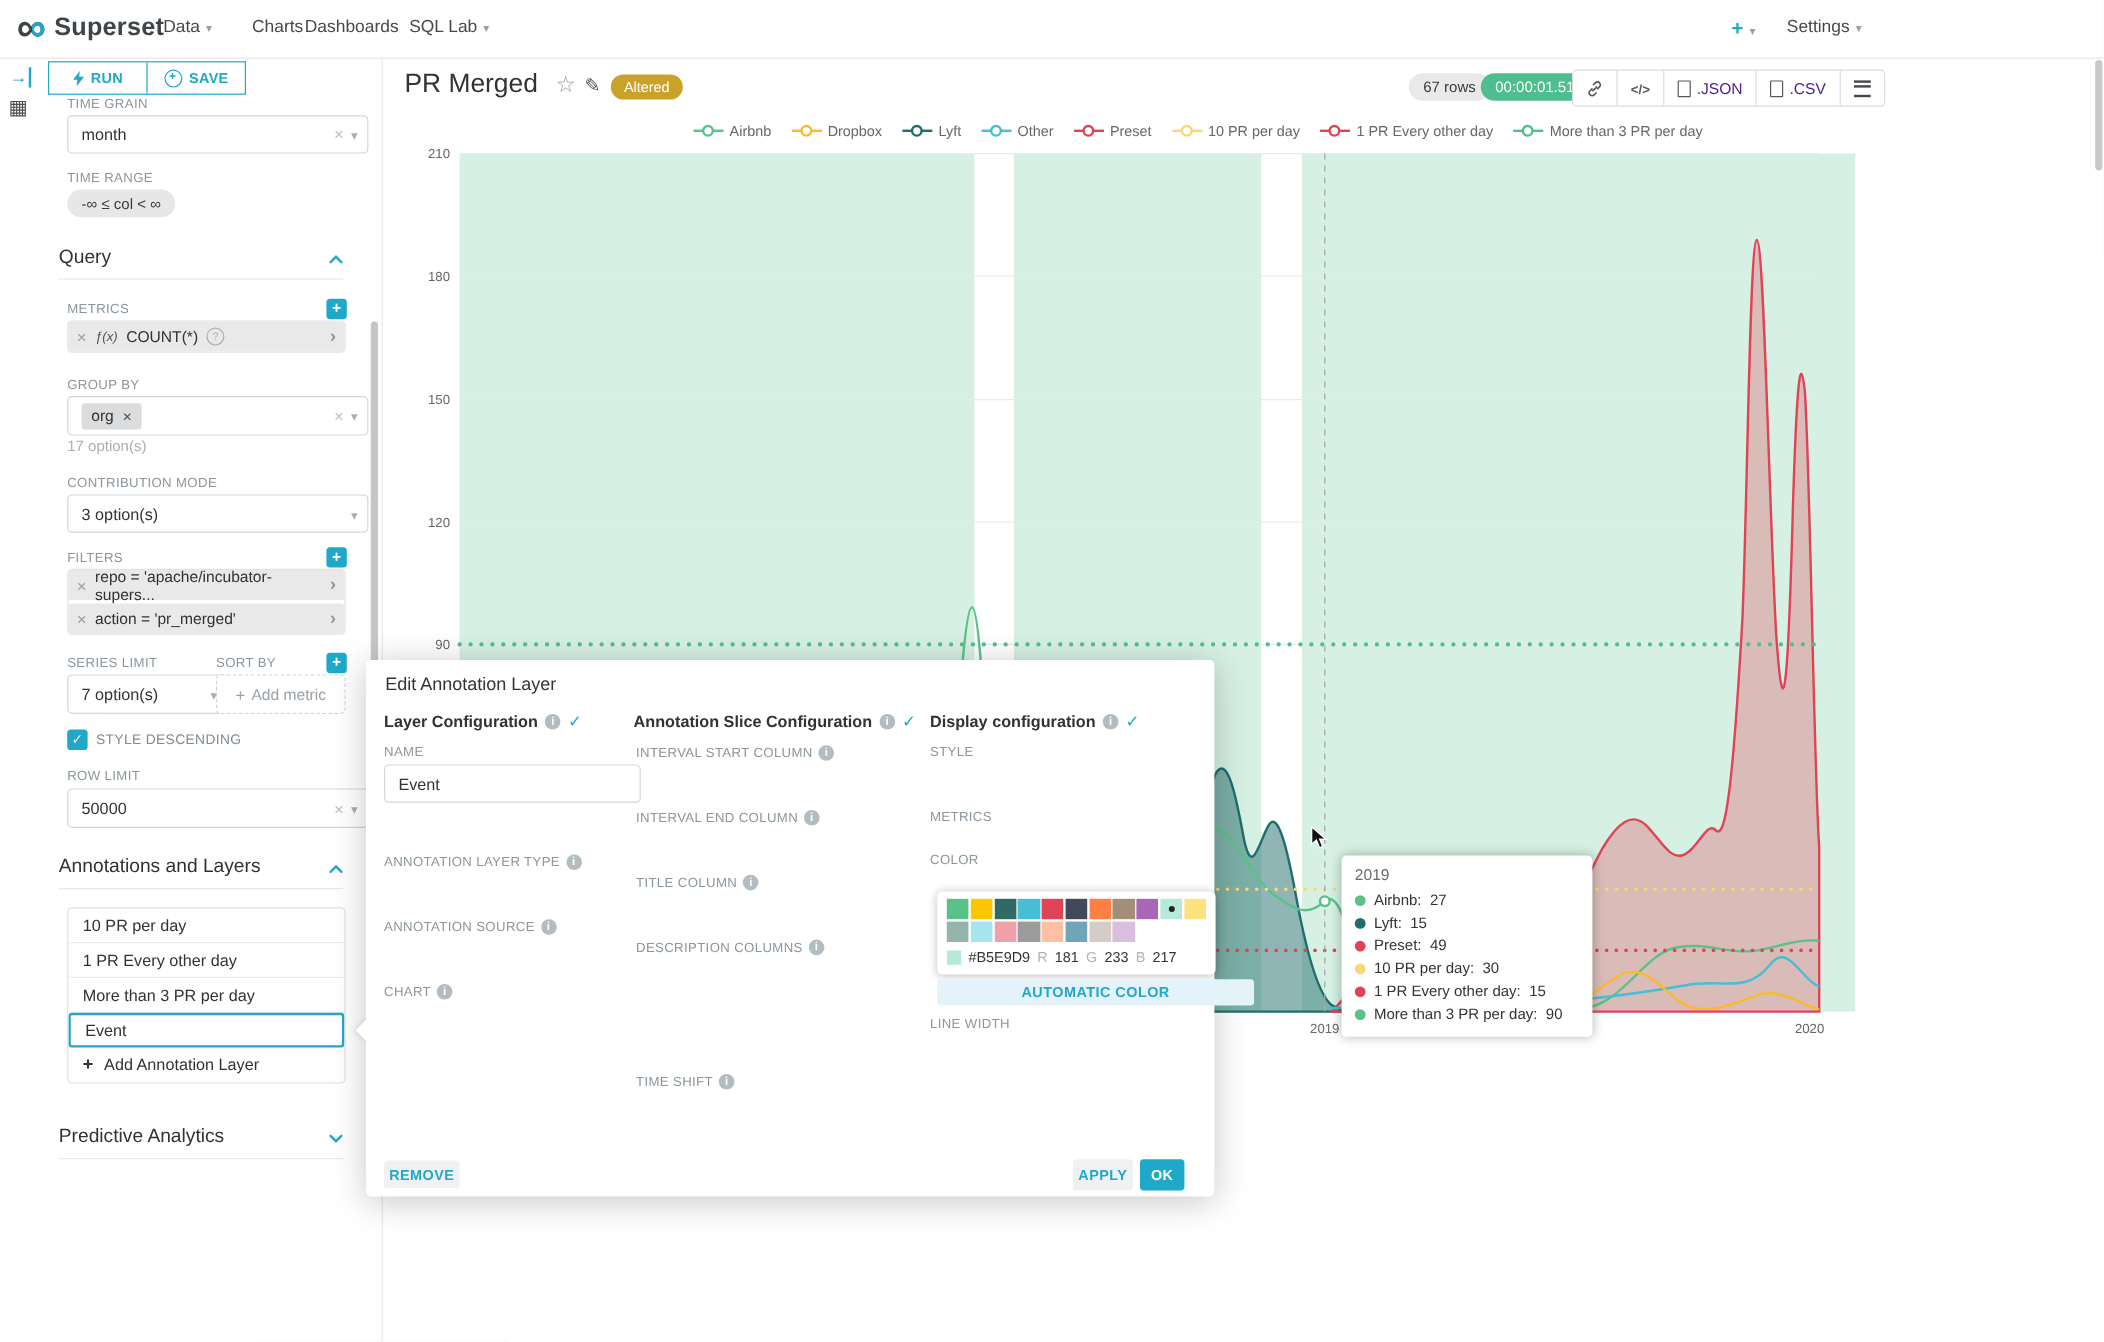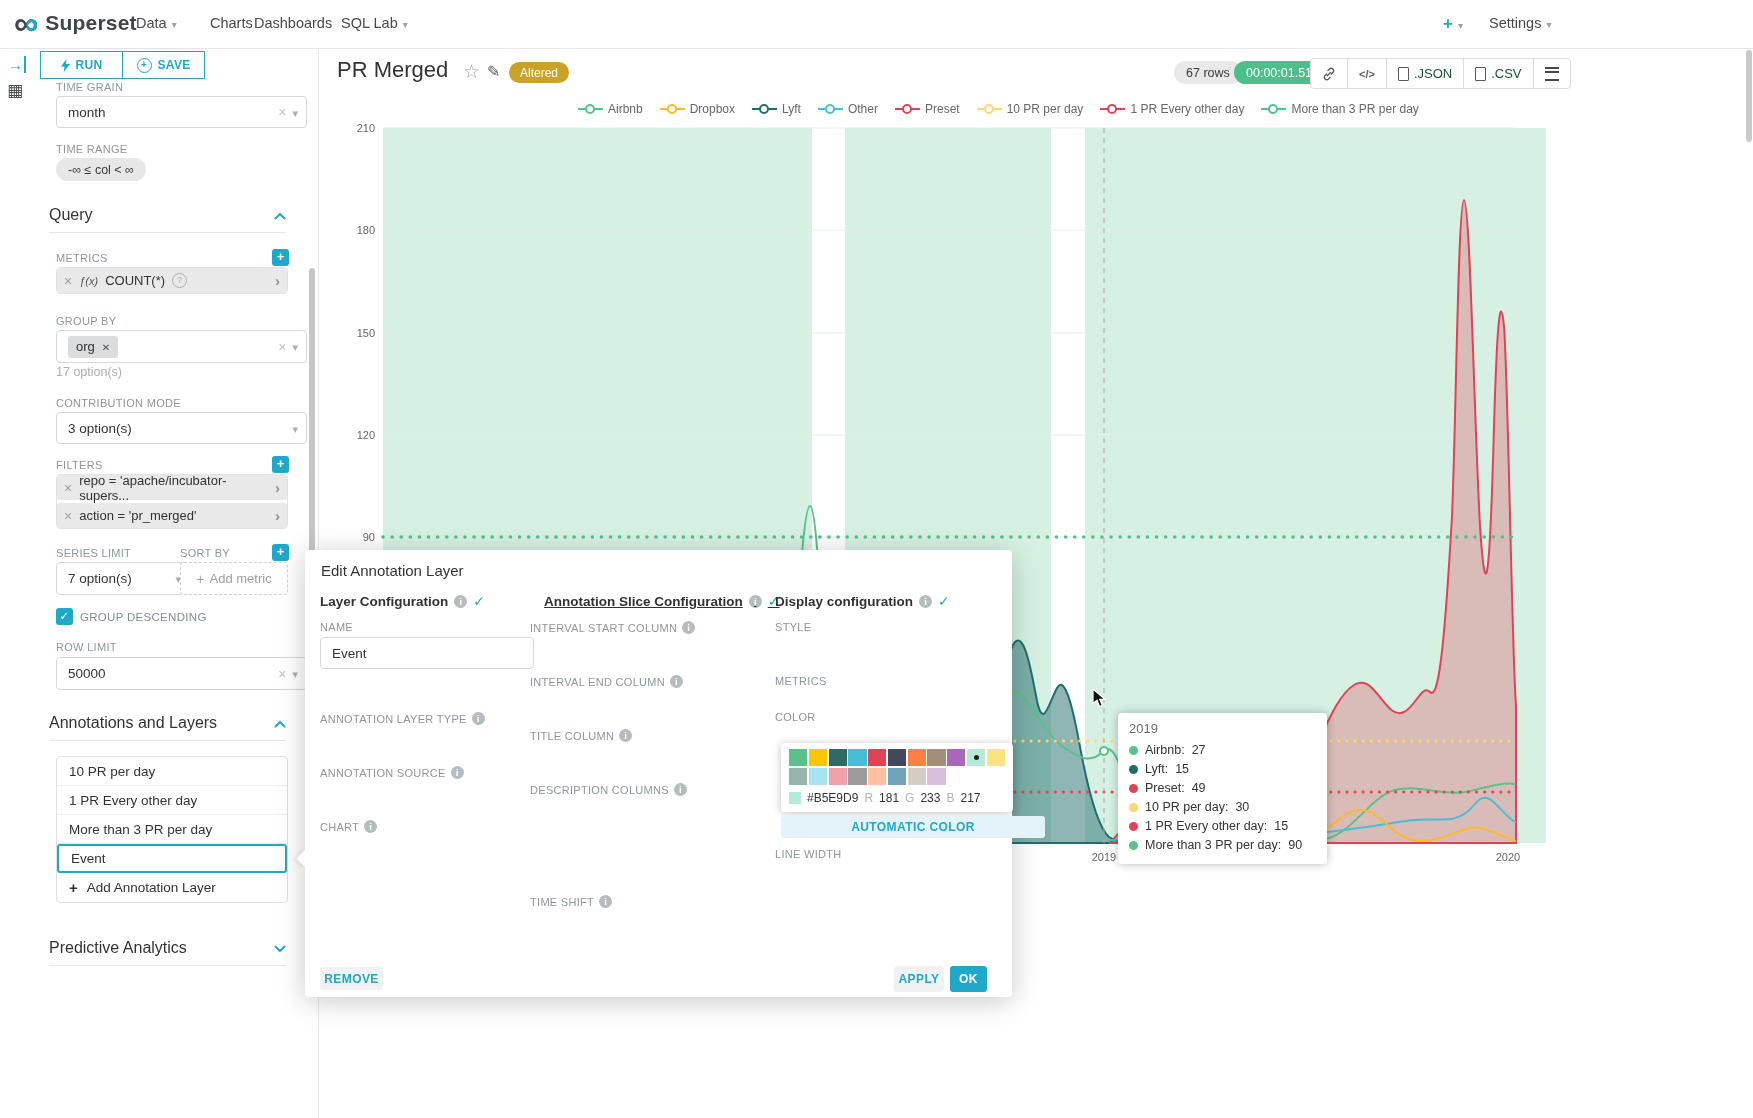--- a/index.html
+++ b/index.html
@@ -80,21 +80,21 @@
   
   .page-title{position:absolute;left:337px;top:57px;font-size:22px;color:#333;}
   .ic-star{position:absolute;font-size:19px;color:#9AA1A6;}
   .ic-pencil{position:absolute;font-size:16px;color:#55595D;}
   .badge{position:absolute;height:21px;border-radius:11px;color:#fff;font-size:12px;display:flex;align-items:center;padding:0 11px;}
   .gray-pill{position:absolute;height:23px;border-radius:12px;background:#E9E9E9;color:#3A3A3A;font-size:12.5px;
              display:flex;align-items:center;padding:0 12px;}
   .green-pill{position:absolute;height:23px;border-radius:12px;color:#fff;font-size:12.5px;
               display:flex;align-items:center;padding:0 12px;}
   .btn-group{position:absolute;left:1310px;top:58px;height:29px;display:flex;border:1px solid #DCDCDC;border-radius:4px;background:#fff;}
-  .btn-cell{display:flex;align-items:center;justify-content:center;gap:5px;padding:0 11px;font-size:13px;color:#14532d;
+  .btn-cell{display:flex;align-items:center;justify-content:center;gap:5px;padding:0 11px;font-size:13px;color:#4c1d95;
             border-right:1px solid #DCDCDC;}
   .btn-cell:last-child{border-right:none;}
   .code-ic::before{content:"</>";font-size:11px;font-weight:bold;color:#55595D;}
   .file-ic{width:9px;height:12px;border:1.4px solid #55595D;border-radius:1px;display:inline-block;}
   .burger{width:14px;height:10px;border-top:2px solid #44484C;border-bottom:2px solid #44484C;position:relative;}
   .burger::after{content:"";position:absolute;left:0;top:2px;width:14px;height:2px;background:#44484C;}
 
   
   .legend{position:absolute;left:578px;top:102px;display:flex;gap:17px;align-items:center;z-index:5;}
   .lg-item{display:flex;align-items:center;gap:5px;font-size:12px;color:#666;}
@@ -254,21 +254,21 @@
     <span class="ic-caret"></span>
   </div>
   <span class="lbl" style="left:180px;top:547px;">SORT BY</span>
   <span class="plus-btn" style="left:272px;top:544px;"></span>
   <div class="dashed" style="left:180px;top:562px;width:106px;height:31px;">
     <span class="ghost-plus"></span>
     <span>Add metric</span>
   </div>
 
   <span class="cb on" style="left:56px;top:608px;"></span>
-  <span class="cblabel" style="left:80px;top:611px;">GROUP DESCENDING</span>
+  <span class="cblabel" style="left:80px;top:611px;">STYLE DESCENDING</span>
 
   <span class="lbl" style="left:56px;top:641px;">ROW LIMIT</span>
   <div class="sel" style="left:56px;top:657px;width:230px;height:31px;">
     <span>50000</span>
       <span class="grow"></span>
     <span class="ic-x"></span>
     <span class="ic-caret"></span>
   </div>
 
   <span class="shead" style="left:49px;top:714px;">Annotations and Layers</span>
@@ -490,21 +490,21 @@
     <div class="mlbl" style="left:15px;top:216px;">
         <span>ANNOTATION SOURCE</span>
         <span class="inf"></span>
       </div>
 
     <div class="mlbl" style="left:15px;top:270px;">
         <span>CHART</span>
         <span class="inf"></span>
       </div>
 
-    <div class="mhead" style="left:239px;top:43px;text-decoration:underline;">
+    <div class="mhead" style="left:223px;top:43px;">
       <span>Annotation Slice Configuration</span>
         <span class="inf"></span>
         <span class="ck"></span>
     </div>
     <div class="mlbl" style="left:225px;top:71px;">
         <span>INTERVAL START COLUMN</span>
         <span class="inf"></span>
       </div>
 
     <div class="mlbl" style="left:225px;top:125px;">

